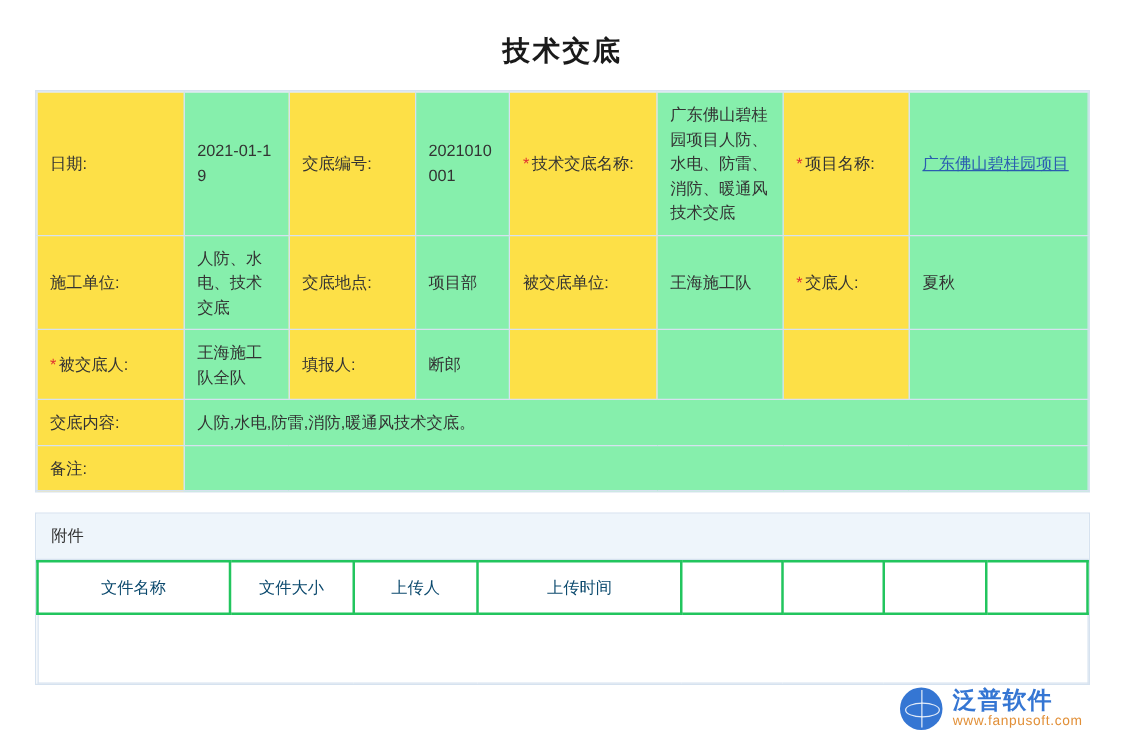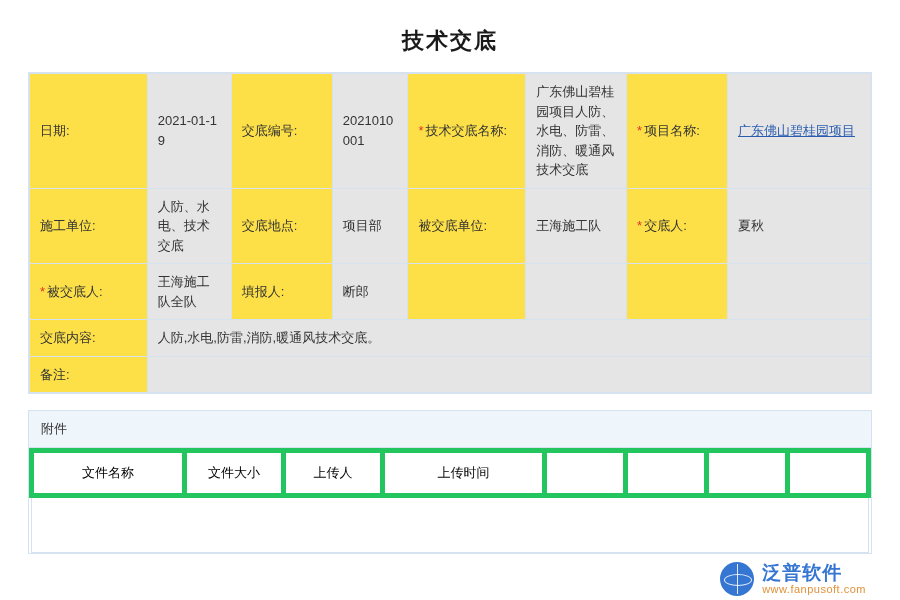--- a/index.html
+++ b/index.html
@@ -55,57 +55,57 @@
     line-height: 1.5;
     word-break: break-all;
   }
   td.lbl {
     background: #fde047;
     text-align: left;
     color: #333;
     white-space: normal;
   }
   td.val {
-    background: #e5e5e5;
+    background: #86efac;
     color: #333;
   }
   .req {
     color: #e03131;
     margin-right: 2px;
   }
   a.link {
     color: #2a5db0;
     text-decoration: underline;
     cursor: pointer;
   }
   
   table.attach {
     width: 100%;
     border-collapse: collapse;
     table-layout: fixed;
     font-size: 13px;
   }
   table.attach th {
-    border: 5px solid #22c55e;
+    border: 2px solid #22c55e;
     background: #ffffff;
     font-weight: normal;
-    color: #000000;
+    color: #0c4a6e;
     text-align: center;
     padding: 10px 6px;
     height: 20px;
   }
   table.attach td {
     border: 1px solid #d6e2ef;
     height: 52px;
     background: #ffffff;
   }
   .watermark {
     position: absolute;
     right: 34px;
-    bottom: 4px;
+    bottom: 16px;
     display: flex;
     align-items: center;
     gap: 8px;
     opacity: 0.95;
   }
   .wm-globe {
     width: 34px;
     height: 34px;
     border-radius: 50%;
     background: #2b6fd1;

